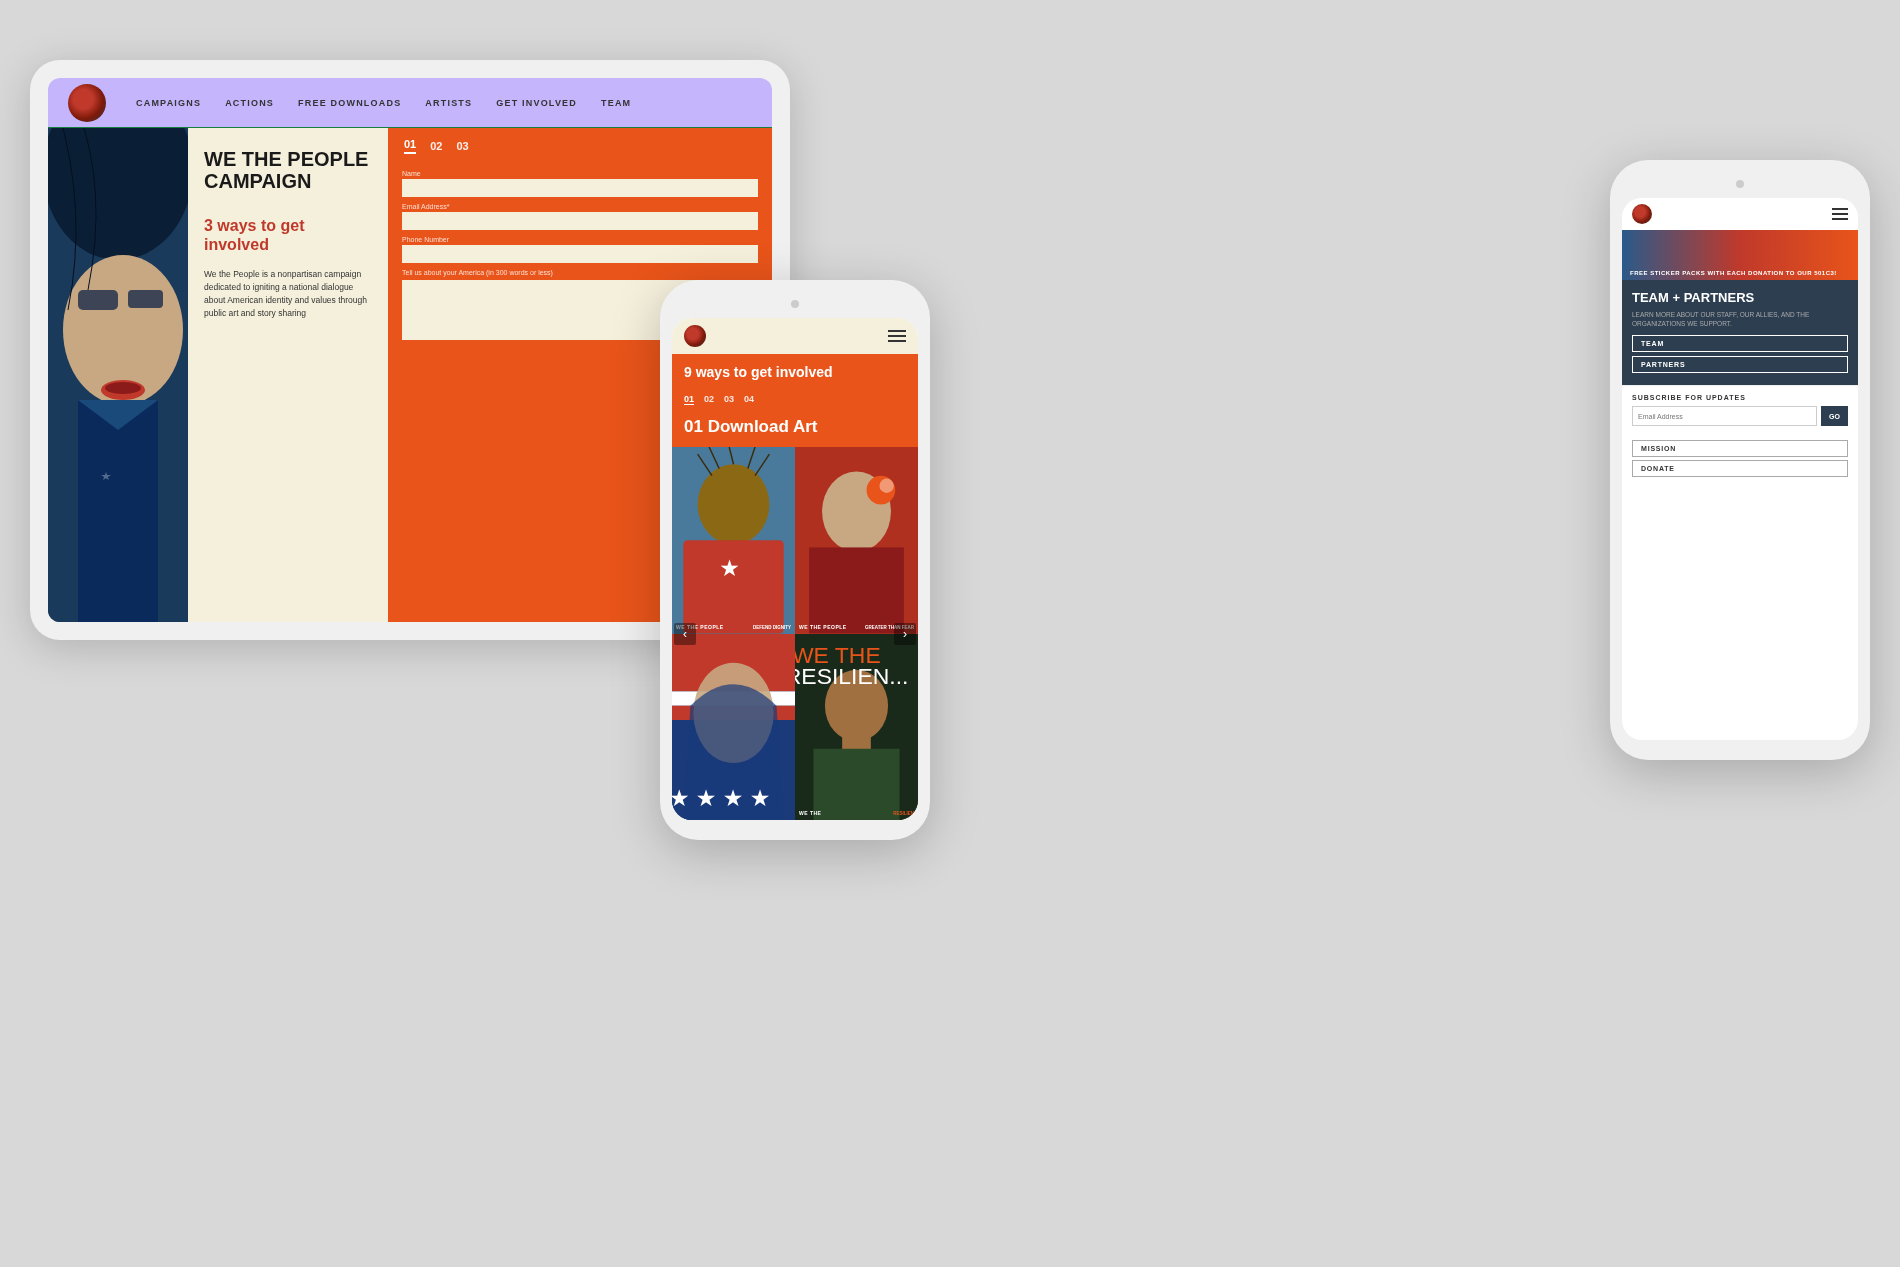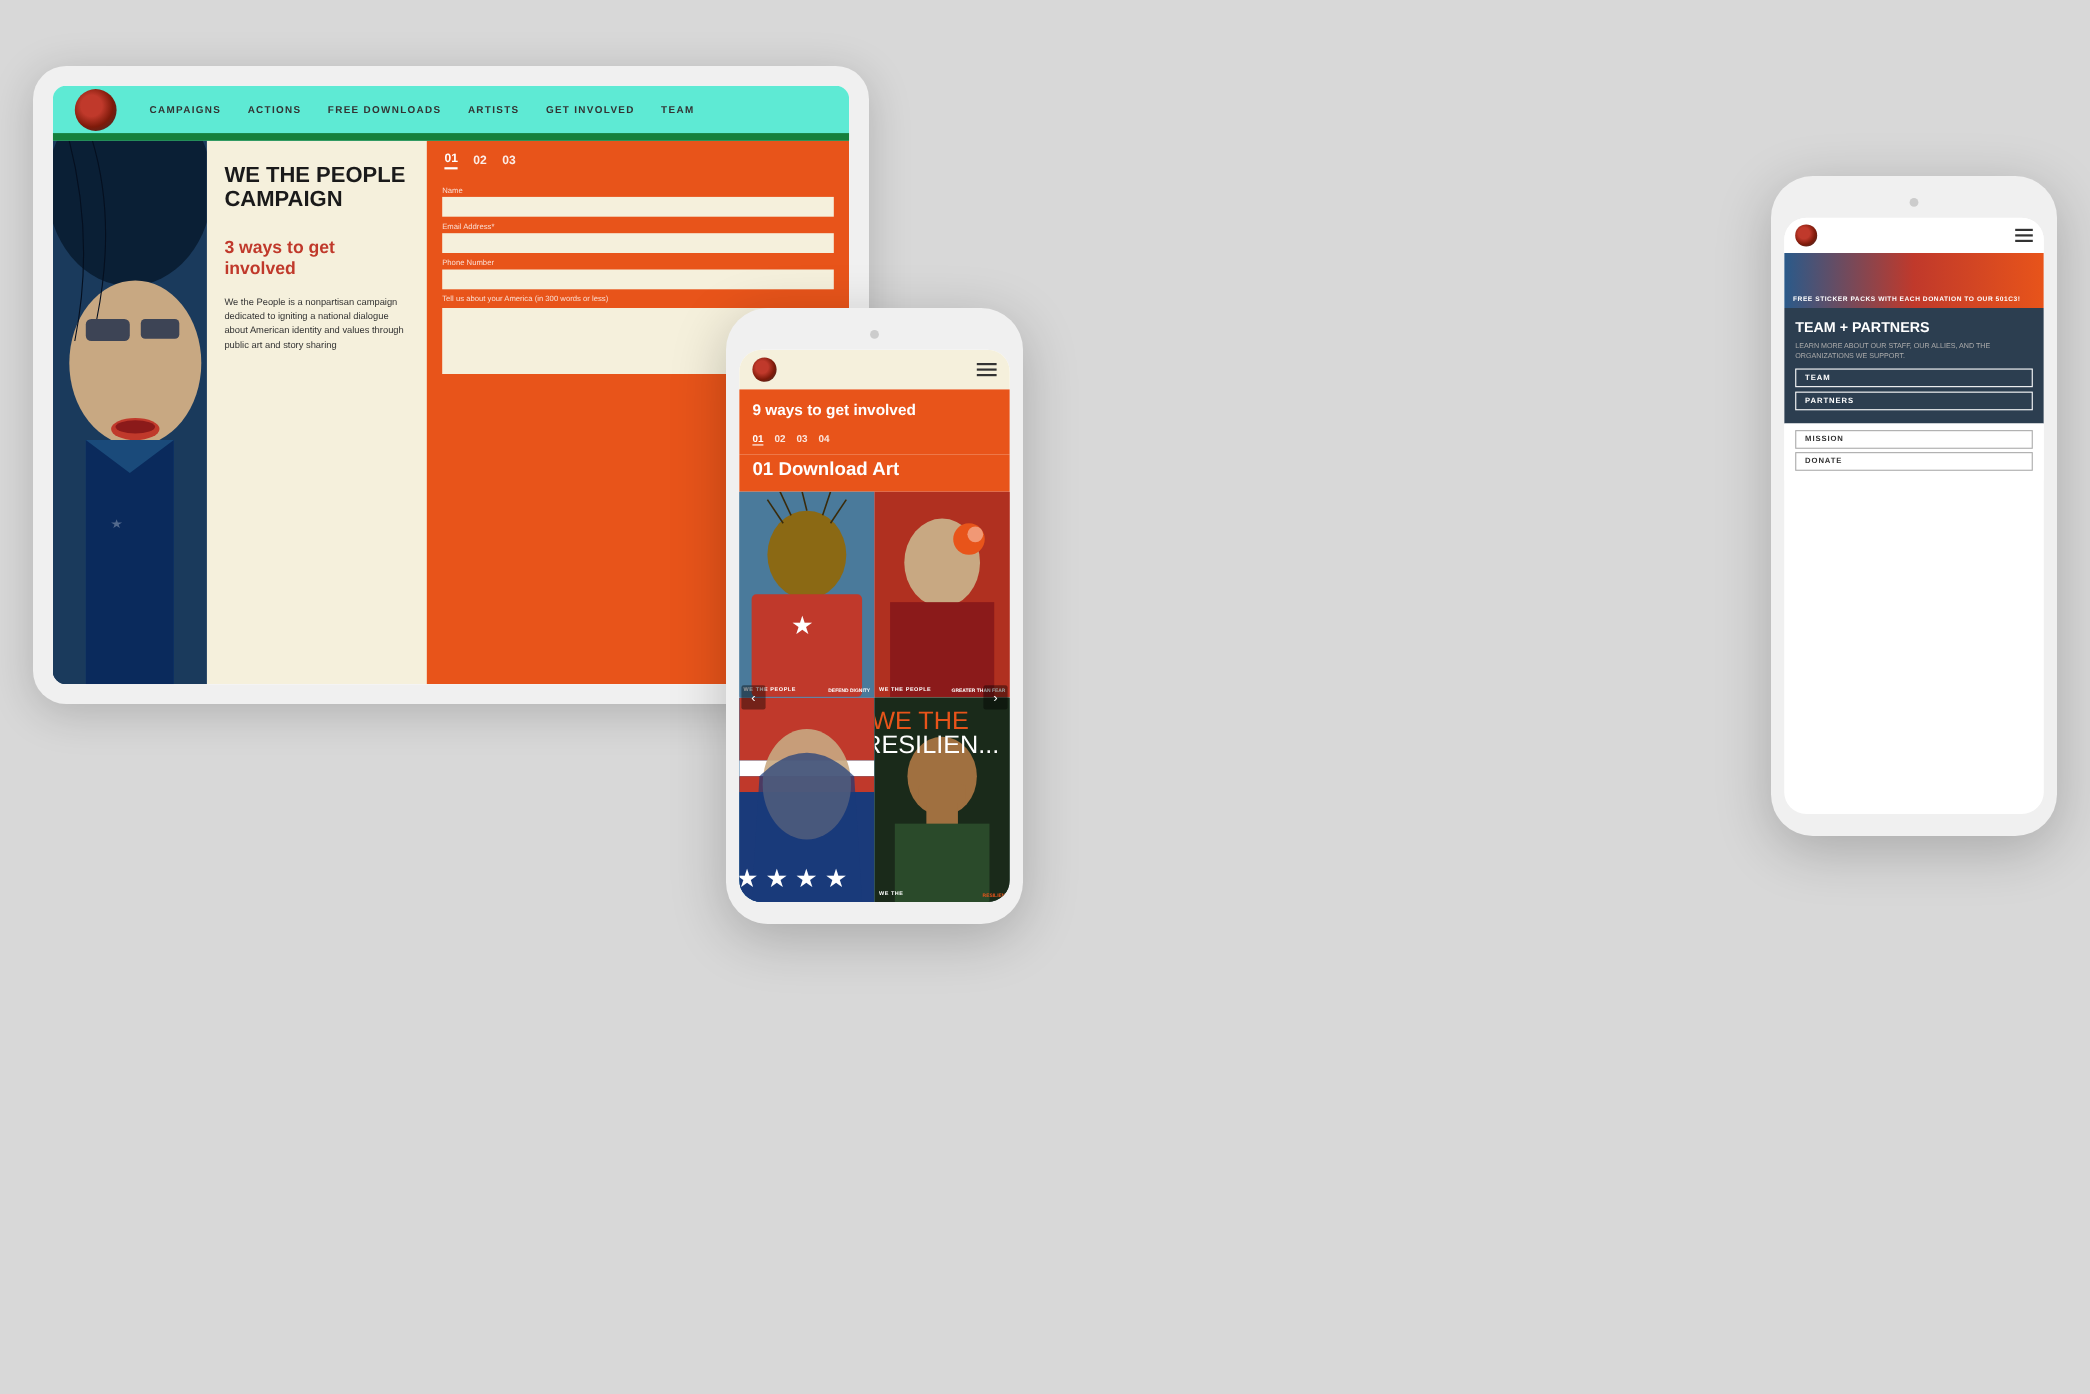--- a/index.html
+++ b/index.html
@@ -28,26 +28,26 @@
       width: 100%;
       height: 100%;
       background: #fff;
       border-radius: 12px;
       overflow: hidden;
       display: flex;
       flex-direction: column;
     }
     
     .tablet-nav {
-      background: #5eead4;
+      background: #c4b5fd;
       height: 50px;
       display: flex;
       align-items: center;
       padding: 0 20px;
-      border-bottom: 7px solid #15803d;
+      border-bottom: 1px solid #15803d;
       flex-shrink: 0;
     }
     .tablet-logo {
       width: 38px;
       height: 38px;
       border-radius: 50%;
       background: radial-gradient(circle at 40% 40%, #c0392b 30%, #7d1a0a 60%, #333 100%);
       flex-shrink: 0;
       margin-right: 30px;
     }
@@ -689,19 +689,26 @@
     </div>
 
     <div class="phone2-dark-section">
       <div class="phone2-section-title">TEAM + PARTNERS</div>
       <div class="phone2-section-desc">LEARN MORE ABOUT OUR STAFF, OUR ALLIES, AND THE ORGANIZATIONS WE SUPPORT.</div>
       <button class="phone2-btn">TEAM</button>
       <button class="phone2-btn">PARTNERS</button>
     </div>
 
 
+    <div class="phone2-subscribe">
+      <div class="phone2-sub-label">SUBSCRIBE FOR UPDATES</div>
+      <div class="phone2-sub-row">
+        <input class="phone2-sub-input" type="email" placeholder="Email Address" style="">
+        <button class="phone2-sub-btn">GO</button>
+      </div>
+    </div>
 
     <div class="phone2-footer-btns">
       <button class="phone2-footer-btn">MISSION</button>
       <button class="phone2-footer-btn">DONATE</button>
     </div>
   </div>
 </div>
 
 </body></html>

